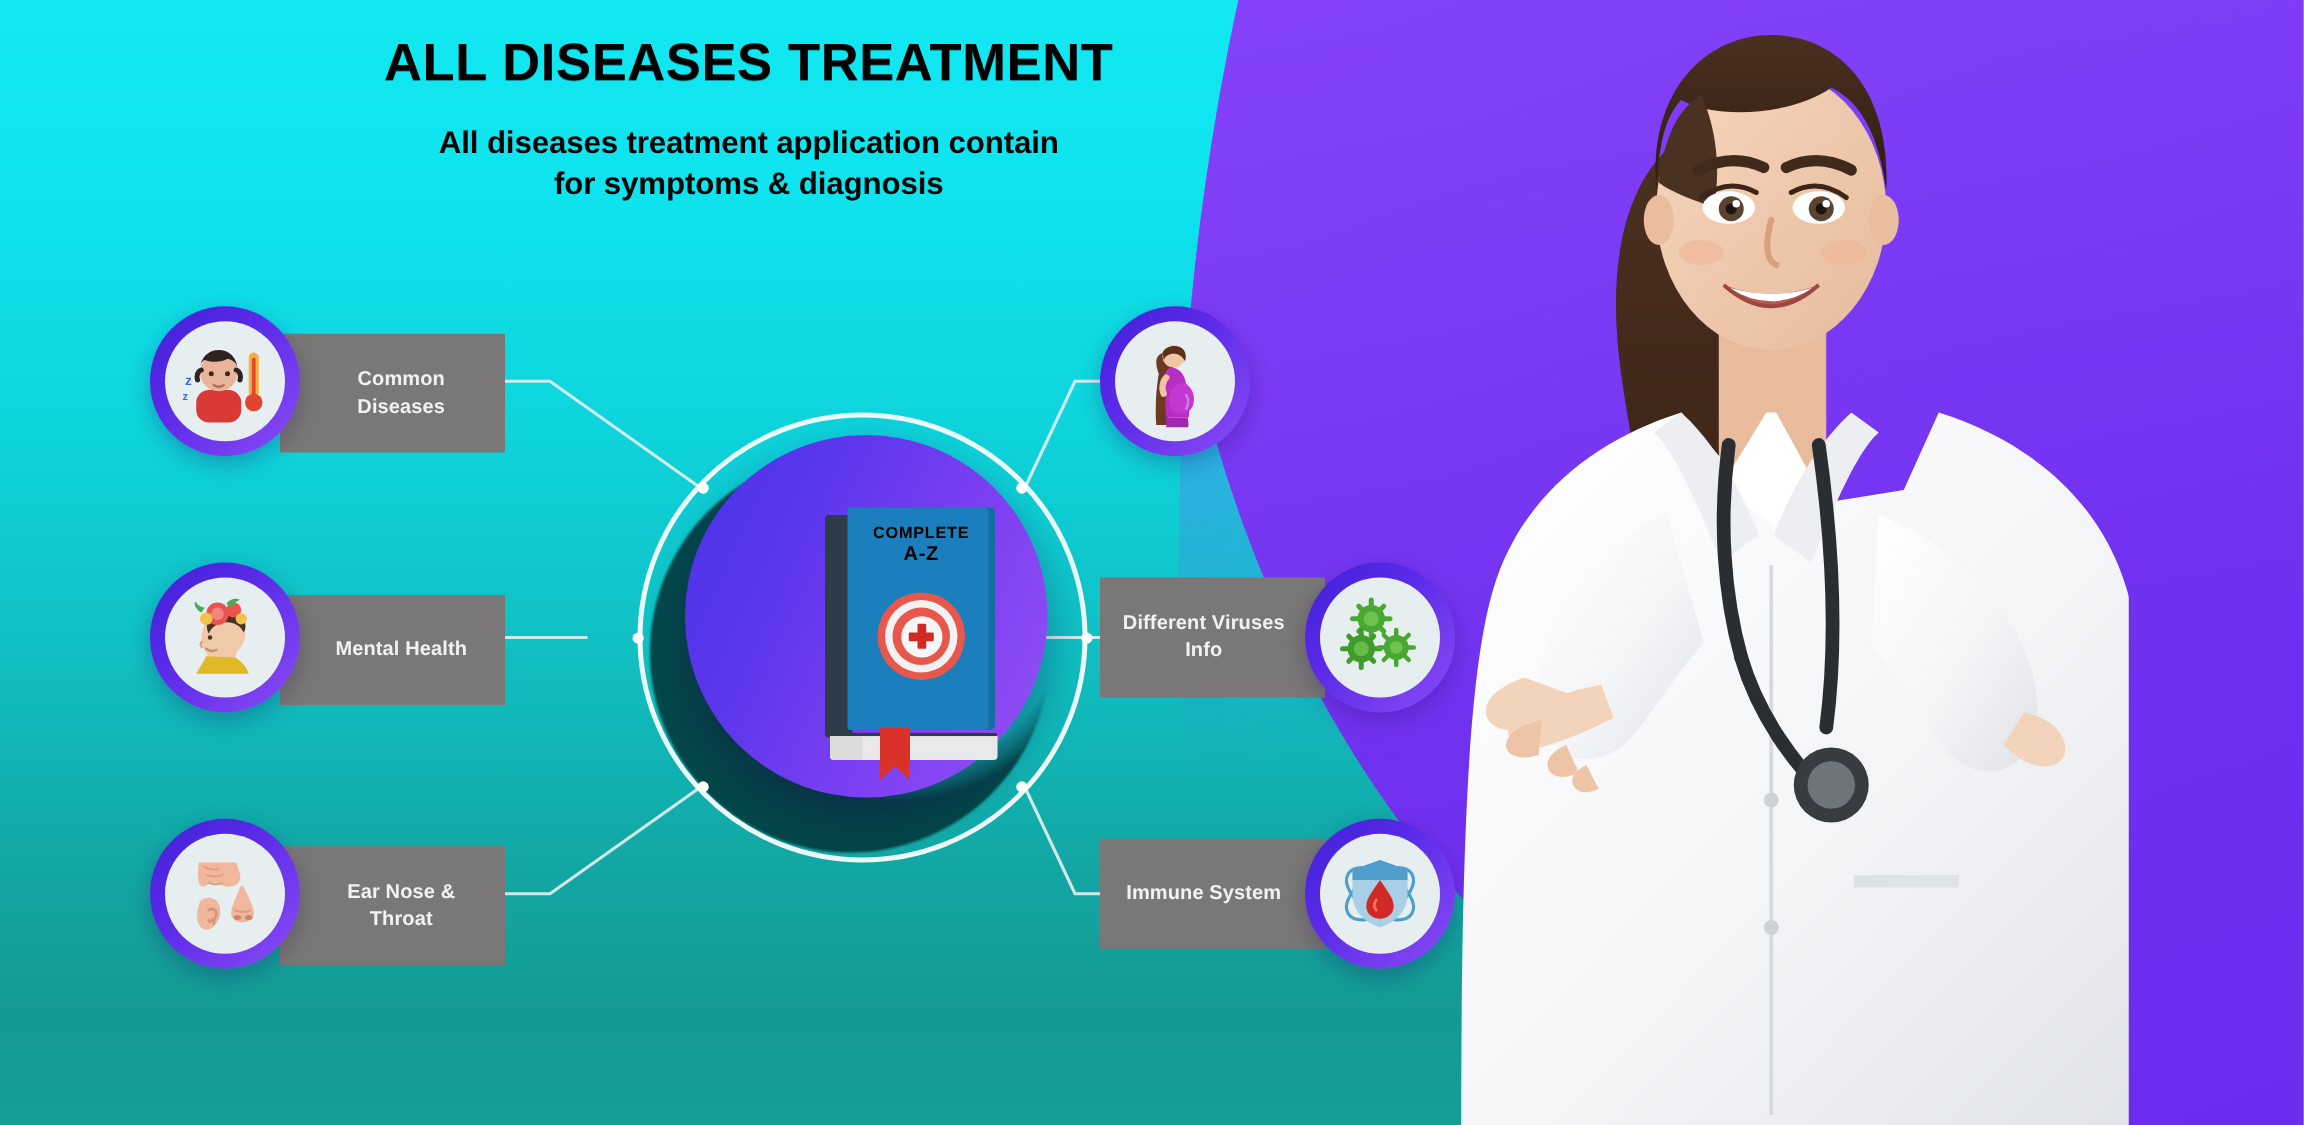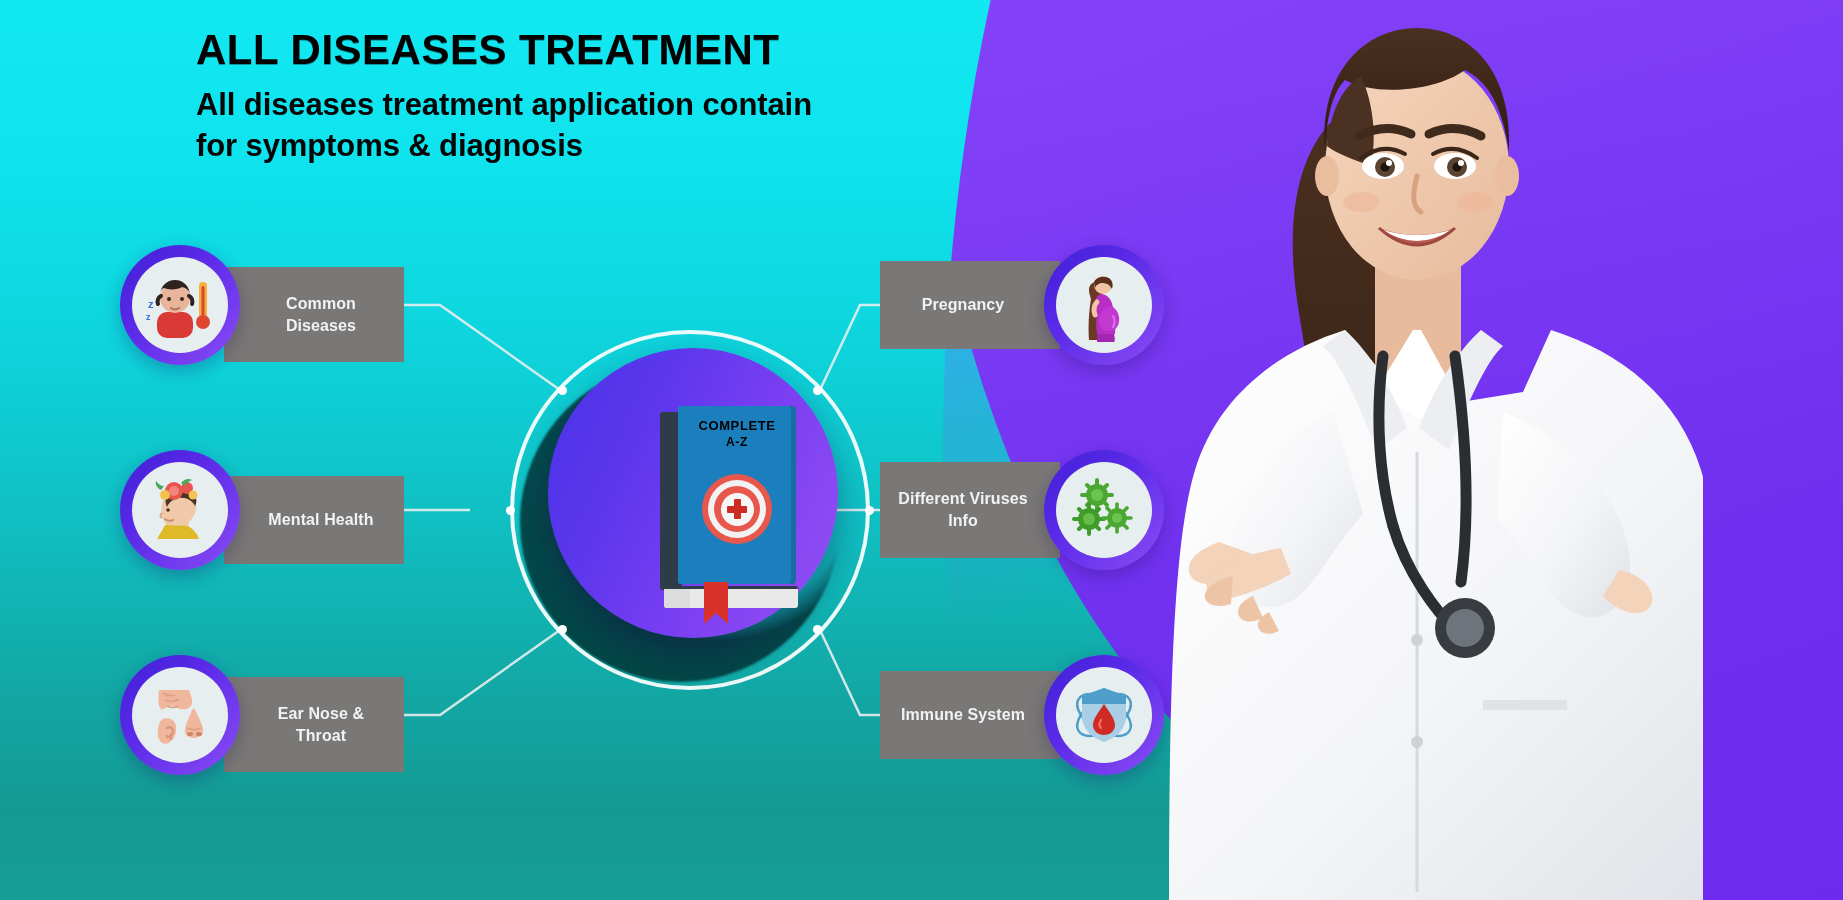--- a/index.html
+++ b/index.html
@@ -43,35 +43,36 @@
     content: "";
     position: absolute;
     inset: 0;
     background: linear-gradient(170deg, rgba(140,70,255,.55) 0%, rgba(110,40,240,0) 60%);
   }
 
   
   .heading-block {
     position: absolute;
     top: 28px;
-    left: 196px;
+    left: 164px;
     width: 870px;
+    text-align: center;
     z-index: 12;
   }
   .title {
     font-size: 42px;
     font-weight: 800;
     letter-spacing: 0.5px;
     color: #020202;
     line-height: 1.05;
     text-shadow: 0 1px 0 rgba(0,0,0,.35);
   }
   .subtitle {
-    margin-top: 12px;
-    font-size: 31px;
+    margin-top: 26px;
+    font-size: 25px;
     font-weight: 700;
     color: #060606;
     line-height: 1.33;
     letter-spacing: -0.1px;
   }
 
   
   .diagram {
     position: absolute;
     left: 0;
@@ -166,21 +167,21 @@
     top: 12px;
     left: 0;
     width: 100%;
     text-align: center;
     color: #000000;
     font-size: 13px;
     font-weight: 800;
     letter-spacing: 0.6px;
     line-height: 1.25;
   }
-  .book-title .az { font-size: 12px; }
+  .book-title .az { font-size: 16px; }
   .book-emblem {
     position: absolute;
     left: 50%;
     top: 68px;
     transform: translateX(-50%);
     width: 70px;
     height: 70px;
     border-radius: 50%;
     background: #e8574c;
     display: flex;
@@ -430,21 +431,20 @@
             <circle cx="36" cy="17" r="9" fill="#f0c4a4"></circle>
             <path d="M27 14c3-6 13-7 17-2 2 3 2 6 1 9-2-4-5-6-9-6-4 0-7 2-8 5z" fill="#5a2f1c"></path>
             <path d="M33 26c8 0 12 6 13 14 2 10 3 18 2 26H30c-1-6-1-13 0-20-4-5-4-15 3-20z" fill="#b82ec4"></path>
             <path d="M44 38c6 3 9 9 8 16-1 6-6 10-12 9-5-1-8-5-8-11 0-7 5-13 12-14z" fill="#c238d0"></path>
             <path d="M30 66h17c1 4 1 8 0 8H30z" fill="#a326b0"></path>
             <path d="M46 48c2 3 2 8 0 11" stroke="#d47ae0" stroke-width="2" fill="none" stroke-linecap="round"></path>
             <path d="M30 34c-3 3-4 9-2 13" stroke="#f0c4a4" stroke-width="5" fill="none" stroke-linecap="round"></path>
           </svg>
         </div>
       </div>
-      <div class="node-label">Pregnancy</div>
     </div>
 
     <div class="node node-right" style="left:1000px; top:220px; transform:translateX(-120px);">
       <div class="node-badge">
         <div class="node-badge-inner">
           <svg width="74" height="74" viewBox="0 0 74 74">
             <g fill="#4aa832">
               <circle cx="30" cy="22" r="11"></circle>
               <g stroke="#4aa832" stroke-width="4" stroke-linecap="round">
                 <path d="M30 7v6M30 31v6M15 22h6M39 22h6M20 12l4 4M40 12l-4 4M20 32l4-4M40 32l-4-4"></path>

